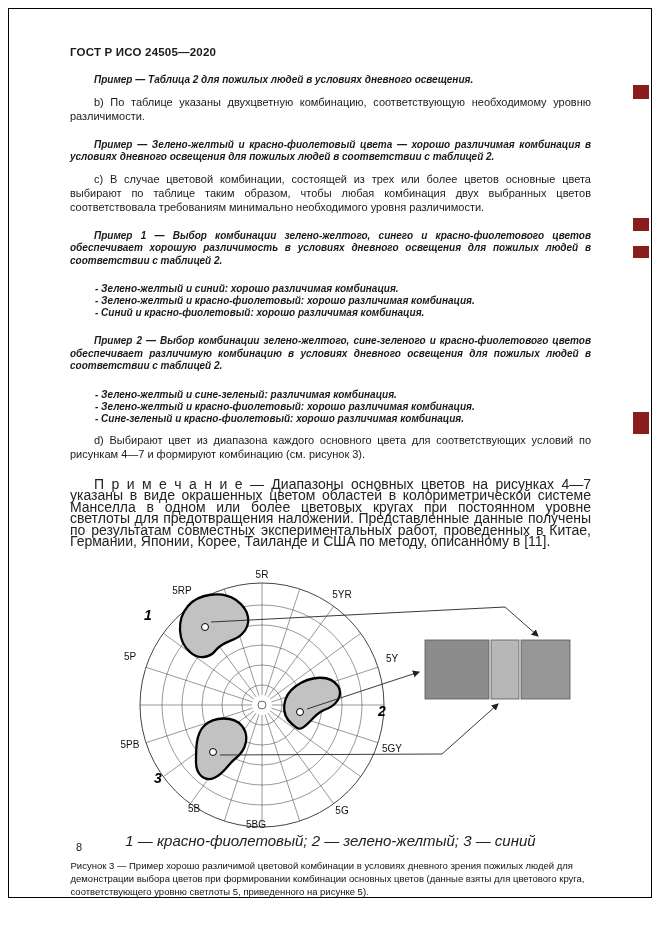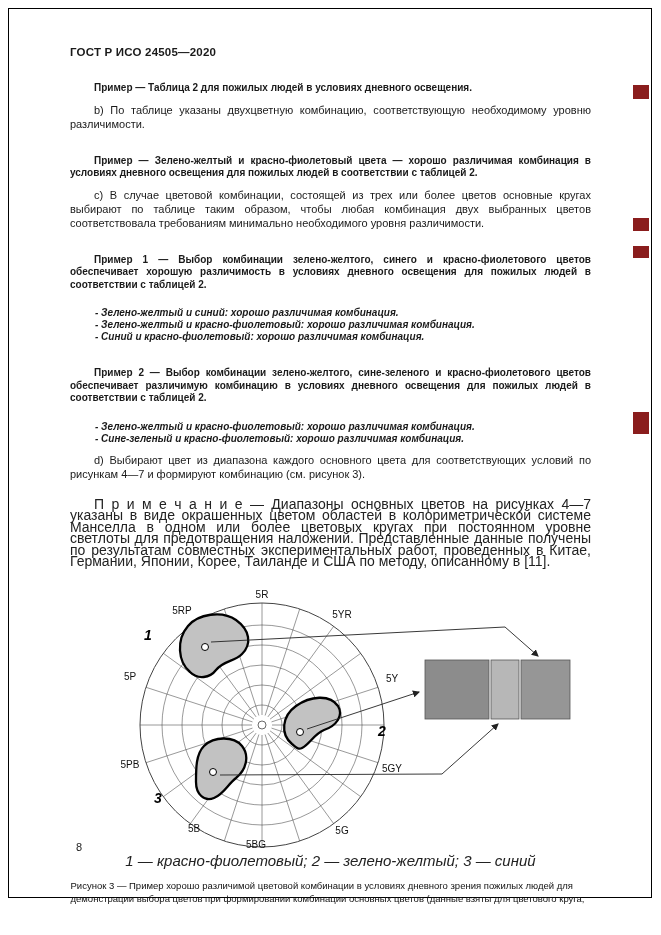--- a/index.html
+++ b/index.html
@@ -10,22 +10,22 @@
   .frame {
     position:absolute; left:8px; top:8px; right:9px; bottom:8px;
     border:1px solid #000; pointer-events:none;
   }
   .content { position:absolute; left:70px; top:46px; width:521px; }
   .doc-header { font-size:11.5px; font-weight:bold; letter-spacing:.2px; }
   .body-p { font-size:11px; line-height:14px; text-align:justify; text-indent:24px; margin:0; }
   .mt-a { margin-top:24px; }
   .mt { margin-top:8px; }
   .example {
-    font-size:10px; font-weight:bold; line-height:12.5px;
-    text-align:justify; text-indent:24px; margin:24px 0 0 0;
+    font-size:10px; font-weight:bold; font-style:italic; line-height:12.5px;
+    text-align:justify; text-indent:24px; margin:16px 0 0 0;
   }
   .bullets { margin:16px 0 0 0; padding-left:25px; }
   .bullet { font-size:10px; font-weight:bold; font-style:italic; line-height:12px; }
   .note { font-size:14px; line-height:11.5px; text-align:justify; text-indent:24px; margin-top:18px; color:#222; }
   .figure-wrap { margin-top:4px; }
   svg { font-family:"Liberation Sans", sans-serif; display:block; }
   .hue-label { font-size:10px; fill:#111; }
   .region-num { font-size:14px; font-weight:bold; font-style:italic; fill:#000; }
   .legend { font-size:15px; font-style:italic; text-align:center; margin-top:2px; color:#222; }
   .caption { font-size:9.5px; line-height:13px; text-align:left; margin:10px auto 0 auto; width:520px; color:#111; }
@@ -44,31 +44,32 @@
   <div class="red-mark" style="top:412px;height:22px;"></div>
 
   <div class="content">
     <div class="doc-header">ГОСТ Р ИСО 24505—2020</div>
 
     <p class="example">Пример — Таблица 2 для пожилых людей в условиях дневного освещения.</p>
 
     <p class="body-p mt">b) По таблице указаны двухцветную комбинацию, соответствующую необходимому уровню различимости.</p>
     <p class="example">Пример — Зелено-желтый и красно-фиолетовый цвета — хорошо различимая комбинация в условиях дневного освещения для пожилых людей в соответствии с таблицей 2.</p>
 
-    <p class="body-p mt">c) В случае цветовой комбинации, состоящей из трех или более цветов основные кругах выбирают по таблице таким образом, чтобы любая комбинация двух выбранных цветов соответствовала требованиям минимально необходимого уровня различимости.</p>
+    <p class="body-p mt">c) В случае цветовой комбинации, состоящей из трех или более цветов основные цвета выбирают по таблице таким образом, чтобы любая комбинация двух выбранных цветов соответствовала требованиям минимально необходимого уровня различимости.</p>
 
     <p class="example">Пример 1 — Выбор комбинации зелено-желтого, синего и красно-фиолетового цветов обеспечивает хорошую различимость в условиях дневного освещения для пожилых людей в соответствии с таблицей 2.</p>
     <div class="bullets">
       <div class="bullet">- Зелено-желтый и синий: хорошо различимая комбинация.</div>
       <div class="bullet">- Зелено-желтый и красно-фиолетовый: хорошо различимая комбинация.</div>
       <div class="bullet">- Синий и красно-фиолетовый: хорошо различимая комбинация.</div>
     </div>
 
     <p class="example">Пример 2 — Выбор комбинации зелено-желтого, сине-зеленого и красно-фиолетового цветов обеспечивает различимую комбинацию в условиях дневного освещения для пожилых людей в соответствии с таблицей 2.</p>
     <div class="bullets">
+      <div class="bullet">- Зелено-желтый и сине-зеленый: различимая комбинация.</div>
       <div class="bullet">- Зелено-желтый и красно-фиолетовый: хорошо различимая комбинация.</div>
       <div class="bullet">- Сине-зеленый и красно-фиолетовый: хорошо различимая комбинация.</div>
     </div>
 
     <p class="body-p mt">d) Выбирают цвет из диапазона каждого основного цвета для соответствующих условий по рисункам 4—7 и формируют комбинацию (см. рисунок 3).</p>
 
     <p class="note">П р и м е ч а н и е — Диапазоны основных цветов на рисунках 4—7 указаны в виде окрашенных цветом областей в колориметрической системе Манселла в одном или более цветовых кругах при постоянном уровне светлоты для предотвращения наложений. Представленные данные получены по результатам совместных экспериментальных работ, проведенных в Китае, Германии, Японии, Корее, Таиланде и США по методу, описанному в [11].</p>
 
     <div class="figure-wrap">
       <svg width="521" height="268" viewBox="0 0 521 268">

